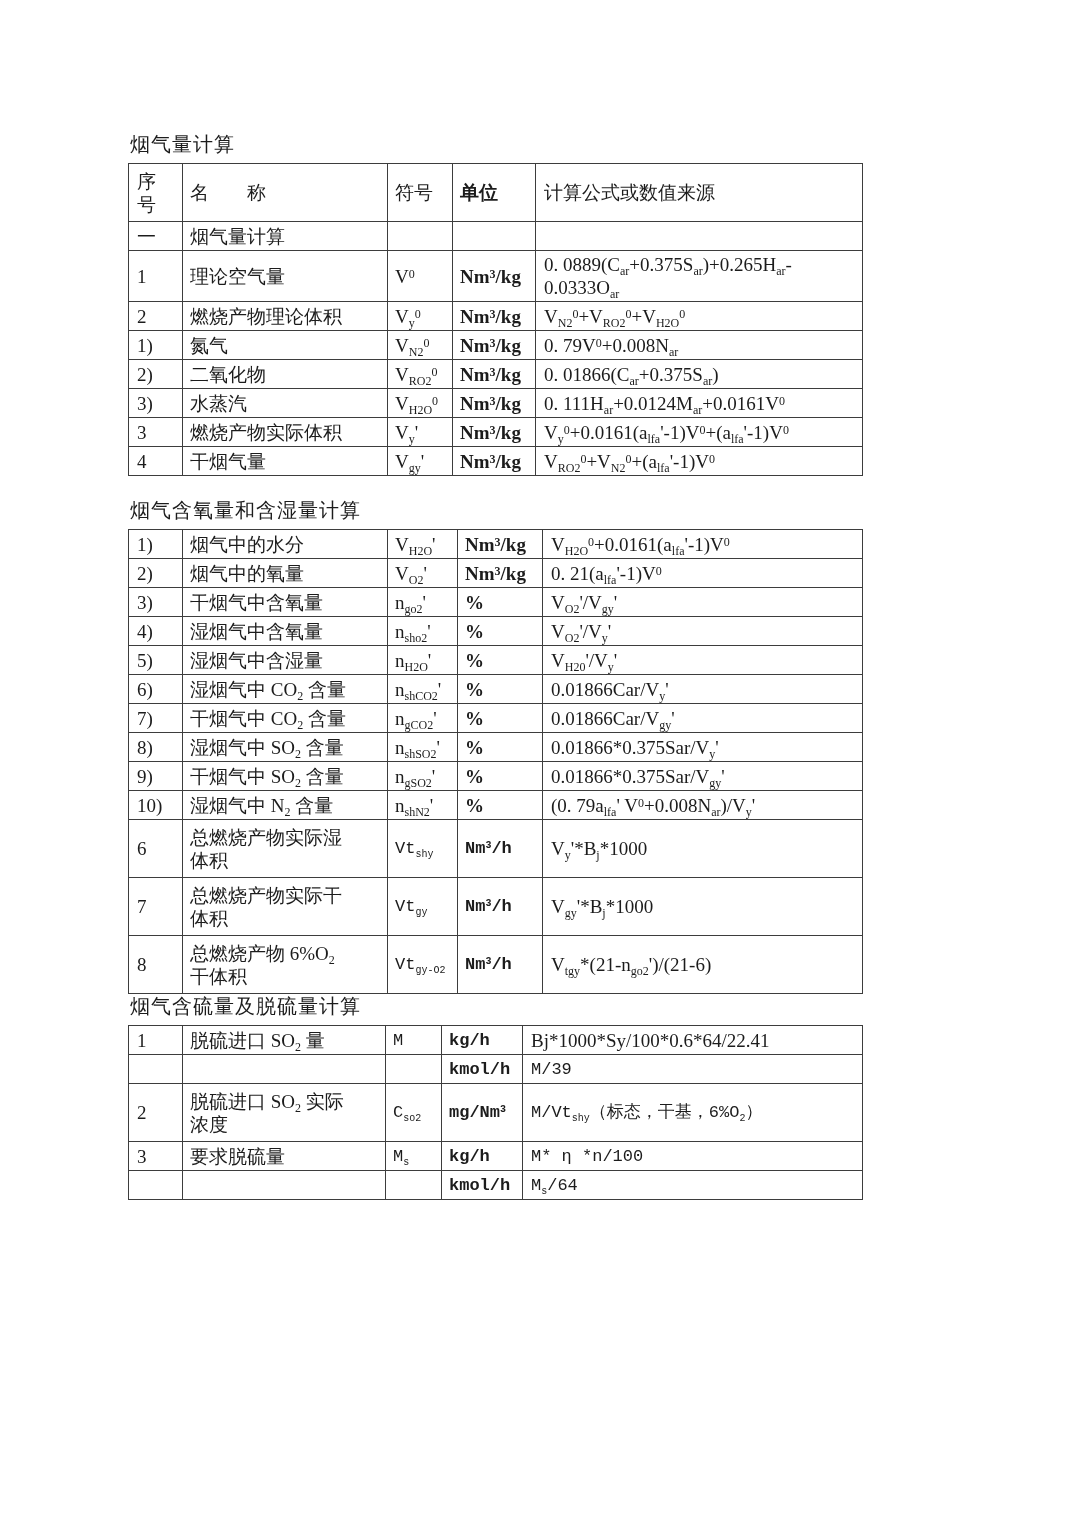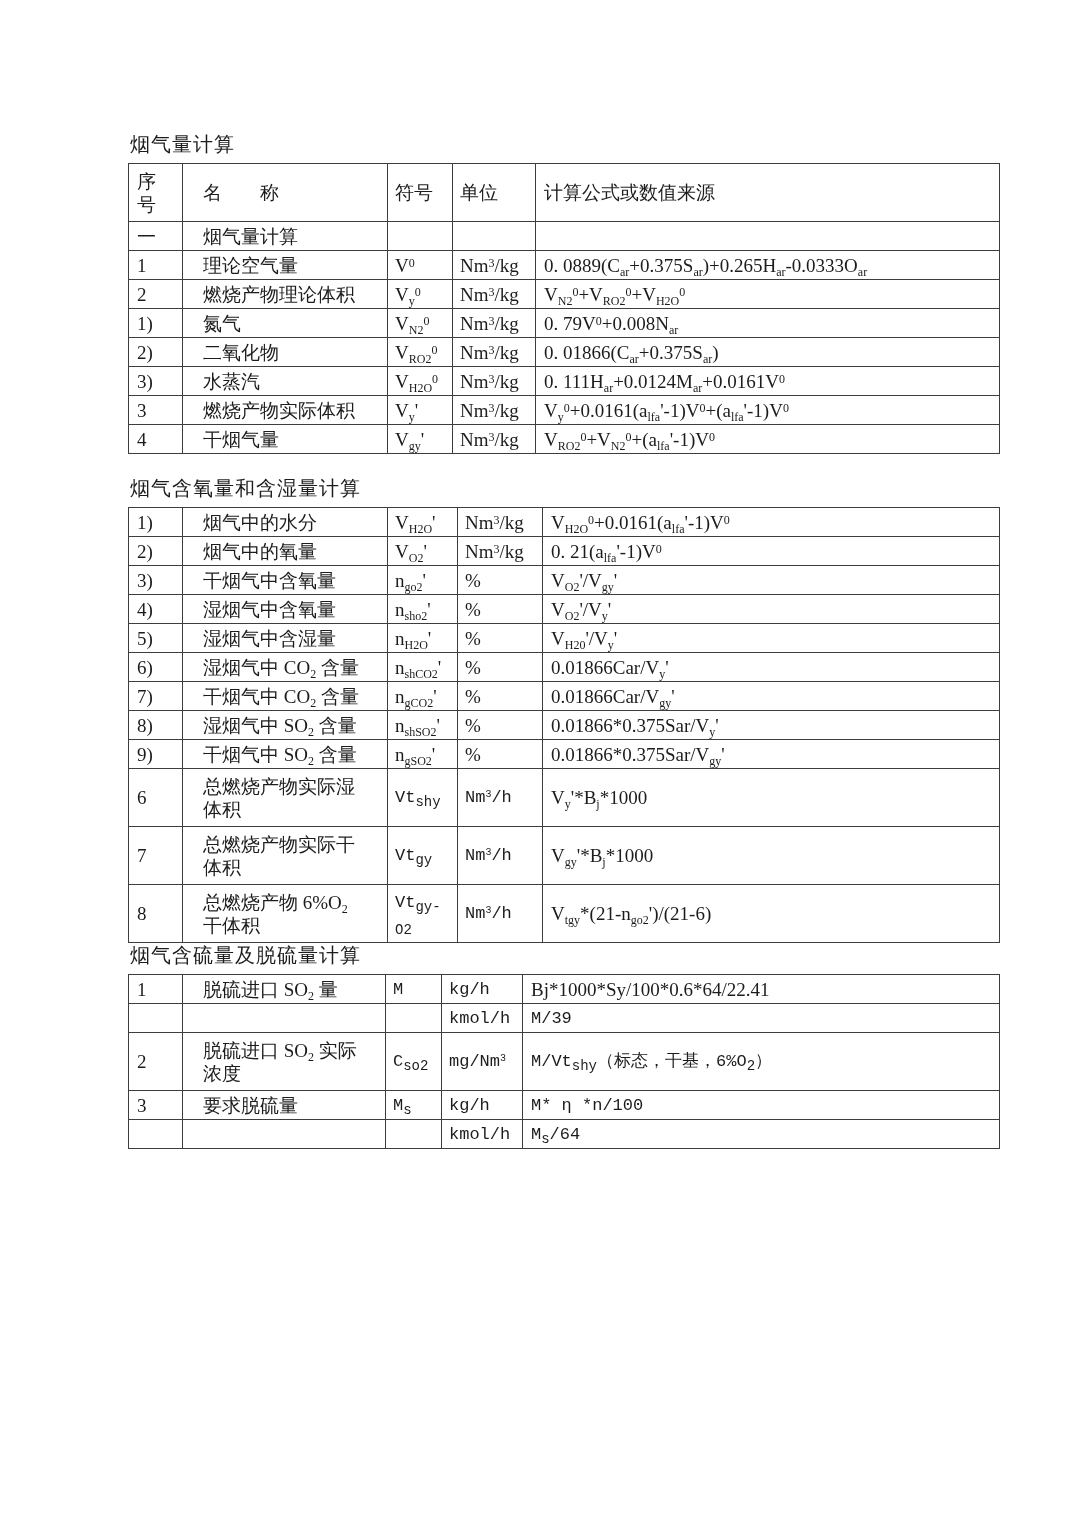--- a/index.html
+++ b/index.html
@@ -1,21 +1,21 @@
 <!DOCTYPE html>
 <html><head>
 <meta charset="utf-8">
 <style>
   html,body{margin:0;padding:0;}
   body{
     width:1080px;height:1528px;background:#ffffff;color:#1c1c1c;
     font-family:"Liberation Serif","DejaVu Serif",serif;
     position:relative;overflow:hidden;
   }
-  .content{position:absolute;left:128px;top:0;width:872px;}
+  .content{position:absolute;left:128px;top:0;width:735px;}
   .sec-title{
     font-size:20px;line-height:24px;color:#1c1c1c;
     margin:0 0 7px 2px;letter-spacing:1px;
   }
   .sp-first{padding-top:132px;}
   .sp-mid1{margin-top:22px;}
   .sp-mid2{}
   table{
     border-collapse:collapse;table-layout:fixed;width:100%;
   }
@@ -23,28 +23,28 @@
     border:1px solid #3d3d3d;
     font-size:19px;line-height:23px;font-weight:normal;
     text-align:left;vertical-align:middle;
     padding:2px 4px 2px 8px;
     overflow:hidden;
   }
   thead tr{height:58px;}
   tr{height:29px;}
   tr.tall{height:58px;}
   td.c-num,th.c-num{padding-left:8px;white-space:pre-line;}
-  td.c-name,th.c-name{padding-left:20px;white-space:pre-line;}
+  td.c-name,th.c-name{padding-left:7px;white-space:pre-line;}
   td.c-sym,th.c-sym{padding-left:7px;}
-  td.c-unit,th.c-unit{padding-left:7px;}
+  td.c-unit,th.c-unit{padding-left:7px;font-weight:bold;}
   td.c-frm,th.c-frm{padding-left:8px;}
   sub{font-size:12px;line-height:0;vertical-align:-4px;}
   sup{font-size:12px;line-height:0;vertical-align:5px;}
   .mono{font-family:"Liberation Mono","DejaVu Sans Mono",monospace;font-size:17px;}
-  .mono sub{font-size:14px;}
+  .mono sub{font-size:10px;}
   .mono sup{font-size:10px;}
 </style>
 </head>
 <body>
 
 <div class="content">
 
   <div class="sec sp-first">
     <div class="sec-title">烟气量计算</div>
     <table>
@@ -193,20 +193,27 @@
             <td class="c-unit">%</td>
             <td class="c-frm">0.01866*0.375Sar/V<sub>y</sub>'</td>
           </tr>
           <tr>
             <td class="c-num">9)</td>
             <td class="c-name">干烟气中 SO<sub>2</sub> 含量</td>
             <td class="c-sym">n<sub>gSO2</sub>'</td>
             <td class="c-unit">%</td>
             <td class="c-frm">0.01866*0.375Sar/V<sub>gy</sub>'</td>
           </tr>
+          <tr>
+            <td class="c-num">10)</td>
+            <td class="c-name">湿烟气中 N<sub>2</sub> 含量</td>
+            <td class="c-sym">n<sub>shN2</sub>'</td>
+            <td class="c-unit">%</td>
+            <td class="c-frm">(0. 79a<sub>lfa</sub>' V<sup>0</sup>+0.008N<sub>ar</sub>)/V<sub>y</sub>'</td>
+          </tr>
           <tr class="tall">
             <td class="c-num">6</td>
             <td class="c-name">总燃烧产物实际湿
 体积</td>
             <td class="c-sym mono">Vt<sub>shy</sub></td>
             <td class="c-unit mono">Nm<sup>3</sup>/h</td>
             <td class="c-frm">V<sub>y</sub>'*B<sub>j</sub>*1000</td>
           </tr>
           <tr class="tall">
             <td class="c-num">7</td>

